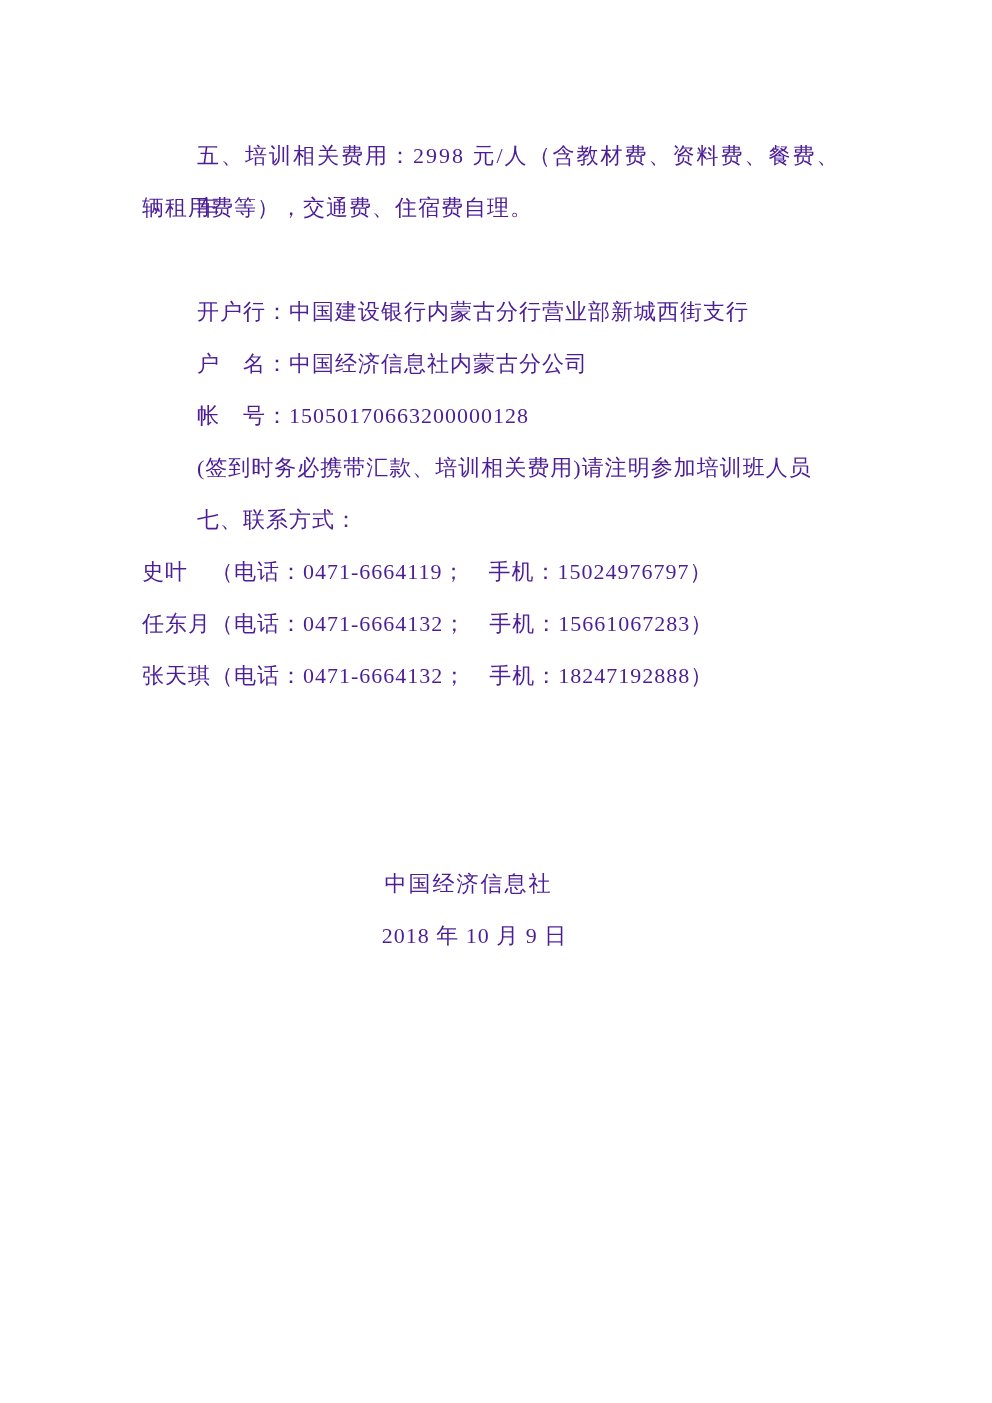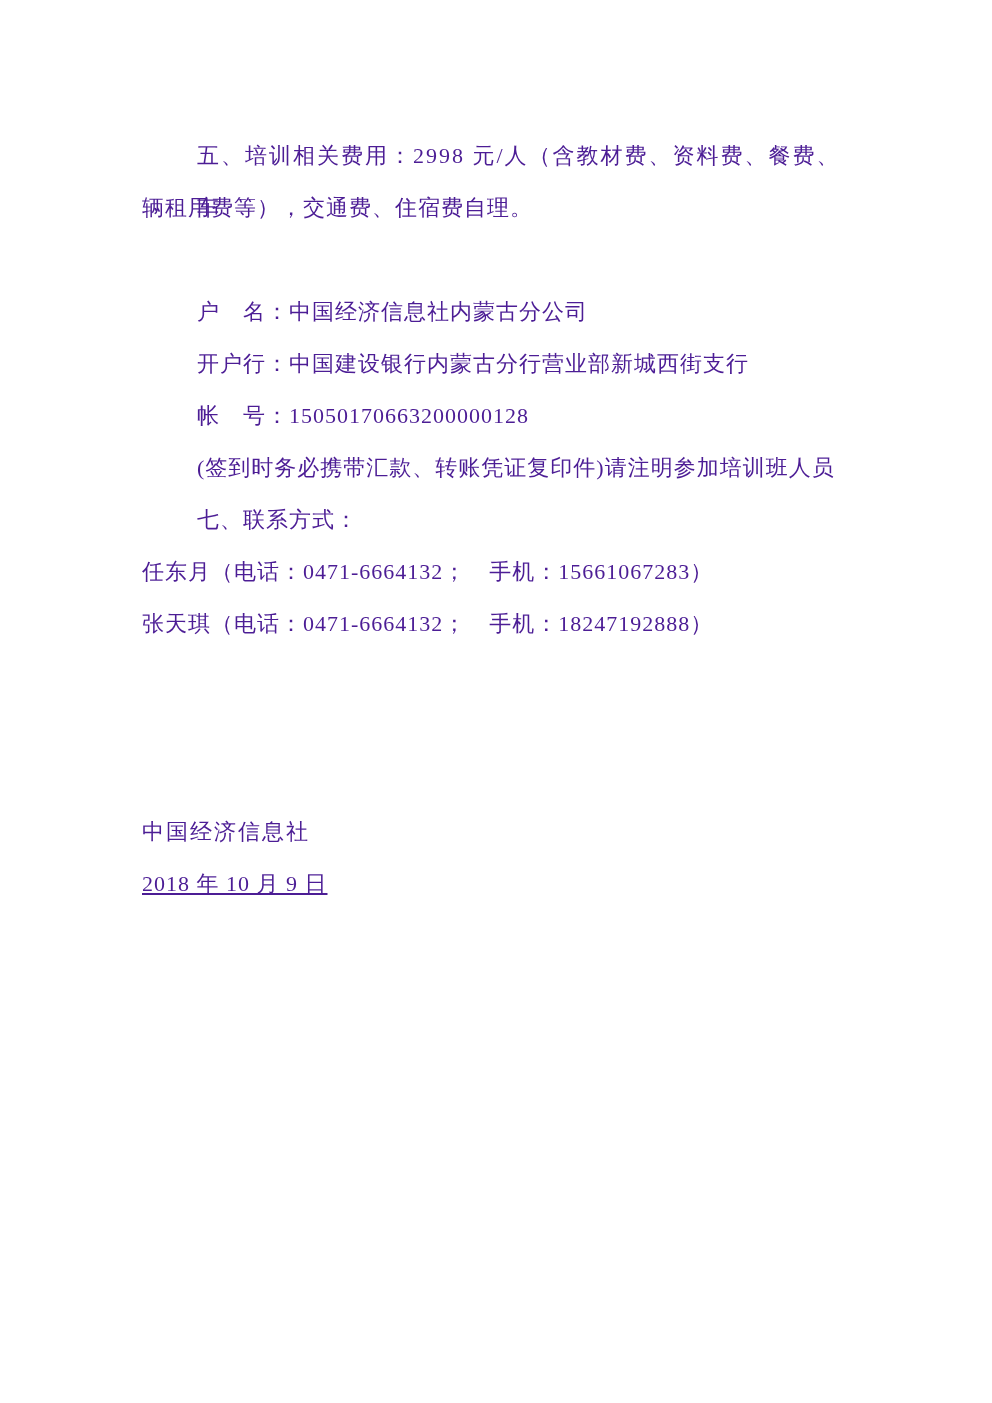--- a/index.html
+++ b/index.html
@@ -29,47 +29,47 @@
   .blank {
     height: 52px;
   }
   .indent {
     padding-left: 55px;
   }
   .spread {
     letter-spacing: 2px;
   }
   .sig {
-    text-align: left;
+    text-align: center;
   }
   .sig-org {
     padding-right: 50px;
     letter-spacing: 2px;
   }
   .sig-date {
     padding-right: 38px;
-    text-decoration: underline;
   }
 </style>
 </head>
 <body>
 
 <div class="page">
 
   <div class="line indent spread">五、培训相关费用：2998 元/人（含教材费、资料费、餐费、车</div>
   <div class="line">辆租用费等），交通费、住宿费自理。</div>
 
   <div class="blank"></div>
 
+  <div class="line indent">开户行：中国建设银行内蒙古分行营业部新城西街支行</div>
   <div class="line indent">户　名：中国经济信息社内蒙古分公司</div>
-  <div class="line indent">开户行：中国建设银行内蒙古分行营业部新城西街支行</div>
   <div class="line indent">帐　号：15050170663200000128</div>
-  <div class="line indent">(签到时务必携带汇款、转账凭证复印件)请注明参加培训班人员</div>
+  <div class="line indent">(签到时务必携带汇款、培训相关费用)请注明参加培训班人员</div>
 
   <div class="line indent">七、联系方式：</div>
+  <div class="line">史叶　（电话：0471-6664119；　手机：15024976797）</div>
   <div class="line">任东月（电话：0471-6664132；　手机：15661067283）</div>
   <div class="line">张天琪（电话：0471-6664132；　手机：18247192888）</div>
 
   <div class="blank"></div>
   <div class="blank"></div>
   <div class="blank"></div>
 
   <div class="line sig sig-org">中国经济信息社</div>
   <div class="line sig sig-date">2018 年 10 月 9 日</div>
 

